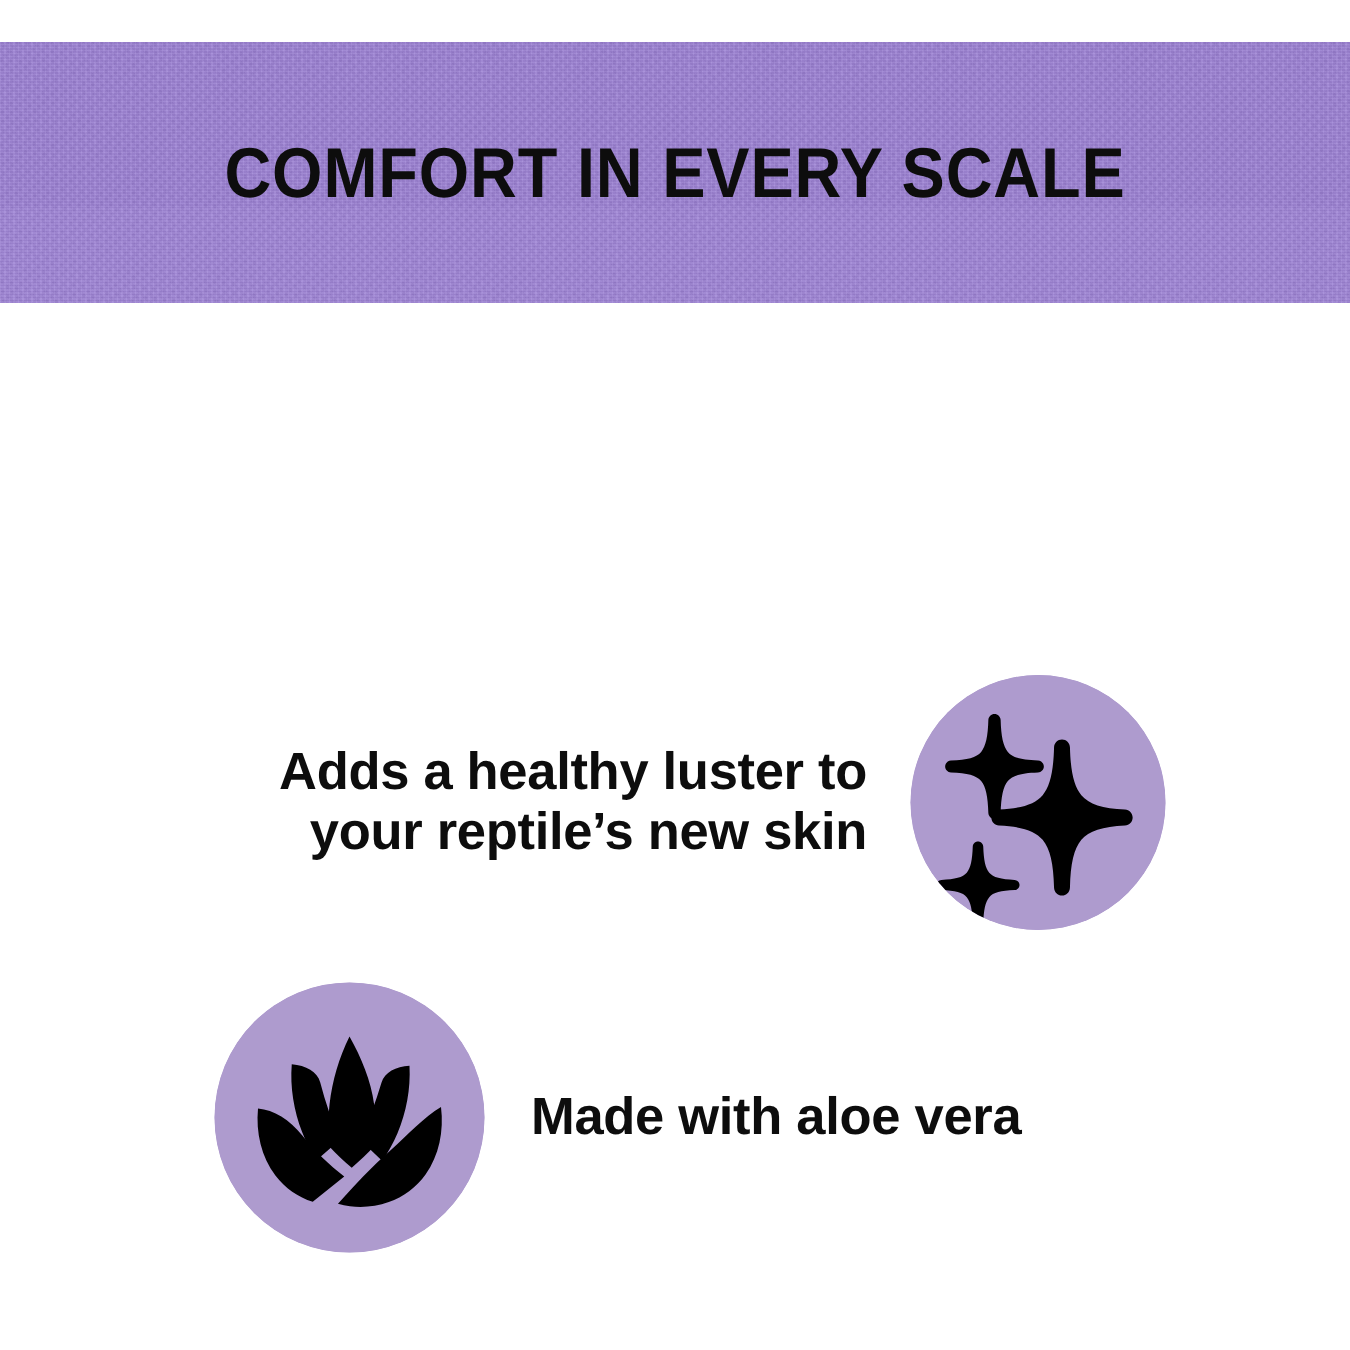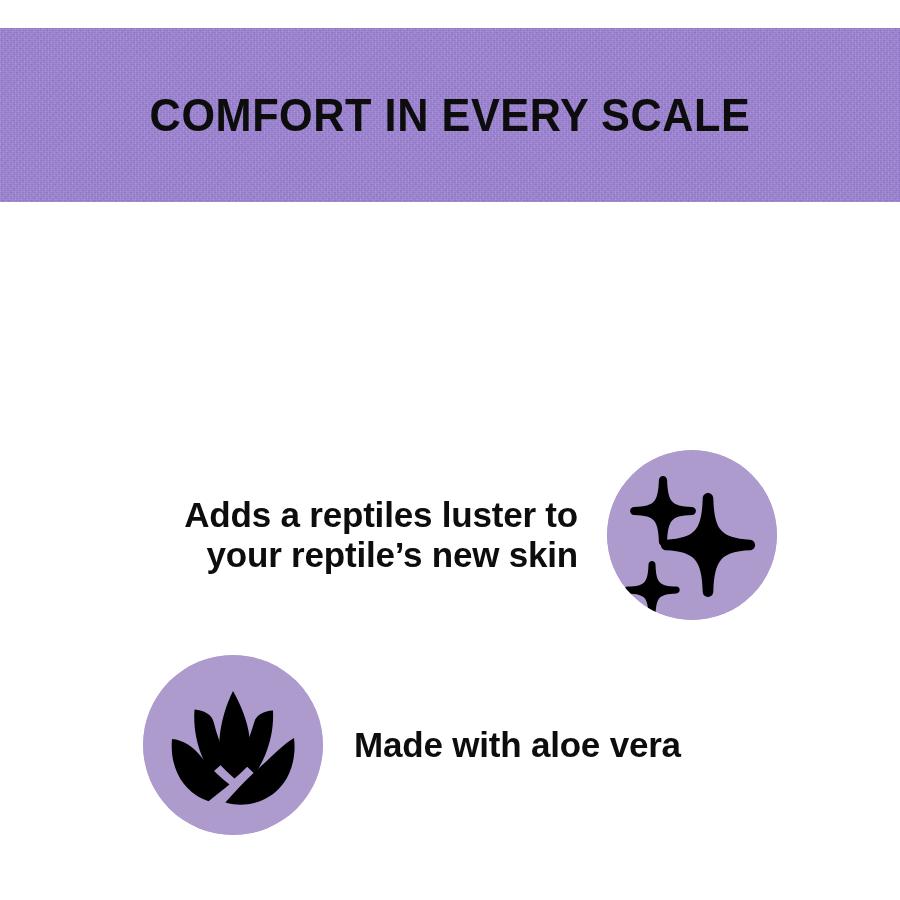--- a/index.html
+++ b/index.html
@@ -120,21 +120,21 @@
 
 <div id="infographic">
 
   <div class="banner">
     <div class="banner-texture"></div>
     <div class="banner-title">COMFORT IN EVERY SCALE</div>
   </div>
 
 
   <div class="feature" id="row-luster">
-    <div class="feature-text">Adds a reptiles luster to
+    <div class="feature-text">Adds a healthy luster to
 your reptile’s new skin</div>
     <svg class="feature-icon" viewBox="0 0 170 170">
       <circle cx="85" cy="85" r="85" fill="#ae9bce"></circle>
       <g fill="#000000">
 
         <path d="M101 43c2.9 0 5.2 2.3 5.3 5.2 0.4 15.9 2.6 25.9 7.6 31.9 4.9 5.9 14.2 8.9 29.1 9.6
                  2.9 0.1 5.1 2.5 5.1 5.3 0 2.9-2.2 5.2-5.1 5.3-14.9 0.7-24.2 3.7-29.1 9.6-5 6-7.2 16-7.6 31.9
                  -0.1 2.9-2.4 5.2-5.3 5.2-2.9 0-5.2-2.3-5.3-5.2-0.4-15.9-2.6-25.9-7.6-31.9-4.9-5.9-14.2-8.9-29.1-9.6
                  -2.9-0.1-5.1-2.4-5.1-5.3 0-2.8 2.2-5.2 5.1-5.3 14.9-0.7 24.2-3.7 29.1-9.6 5-6 7.2-16 7.6-31.9
                  0.1-2.9 2.4-5.2 5.3-5.2z"></path>

